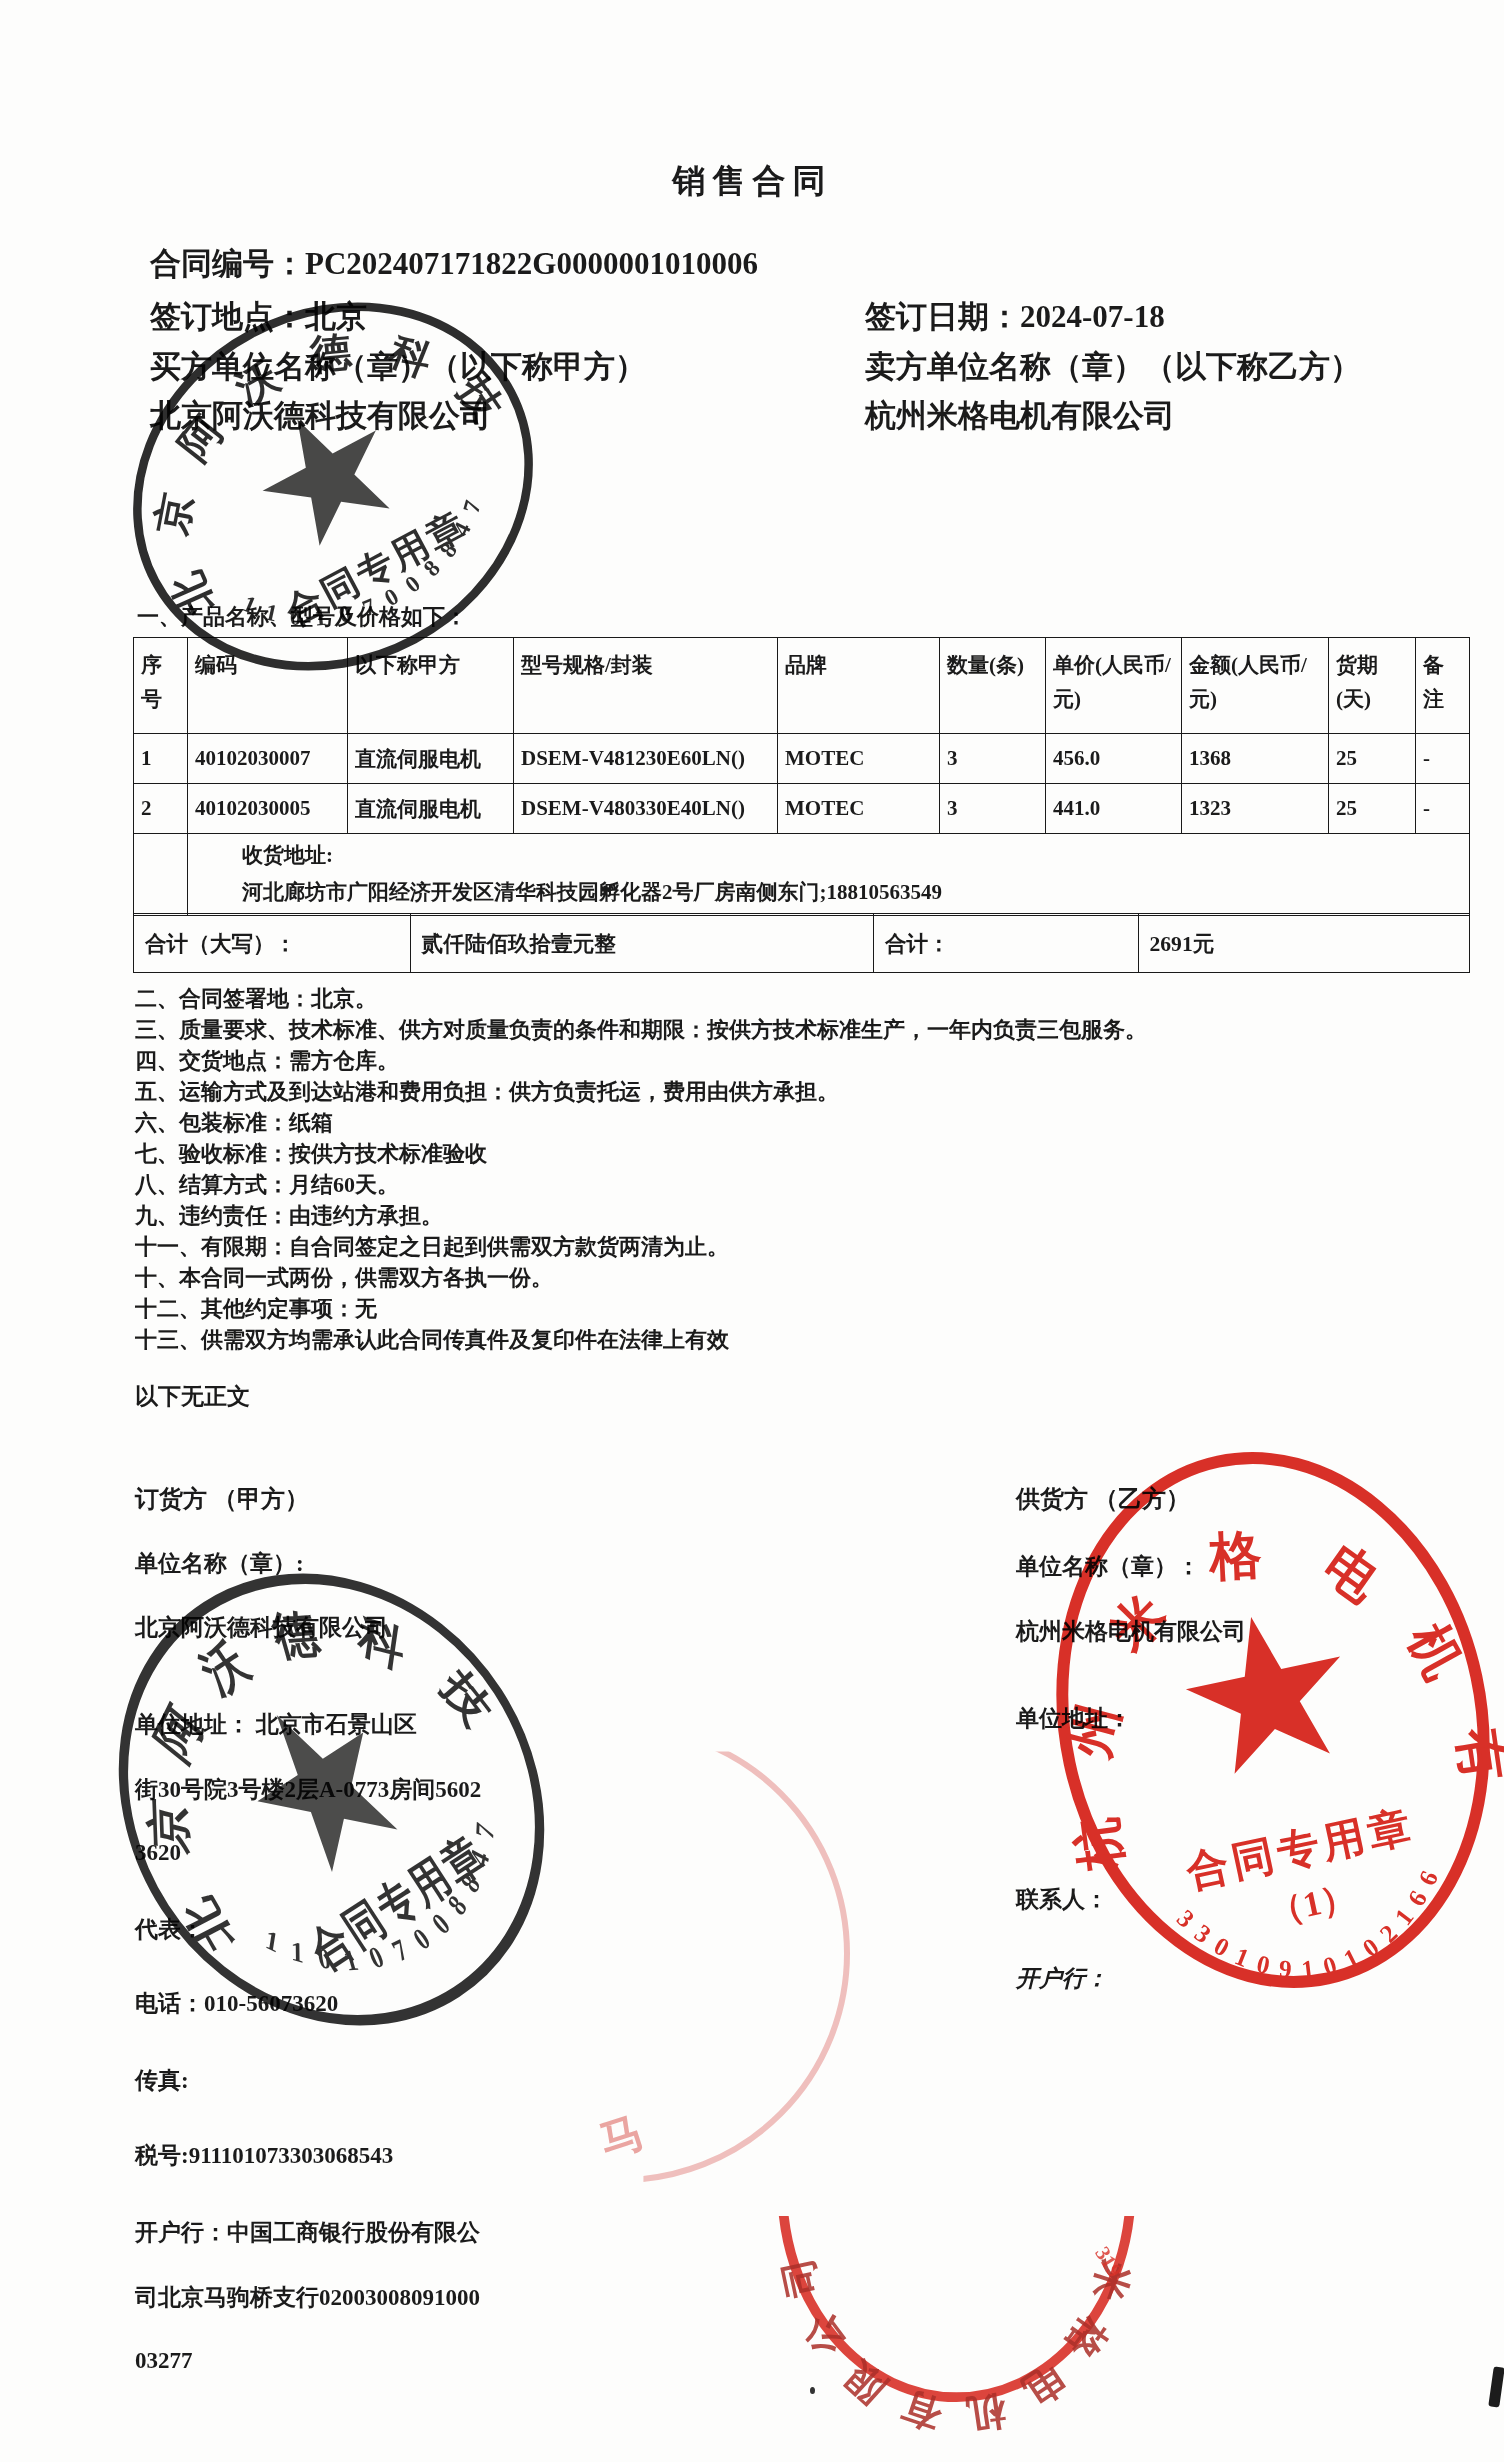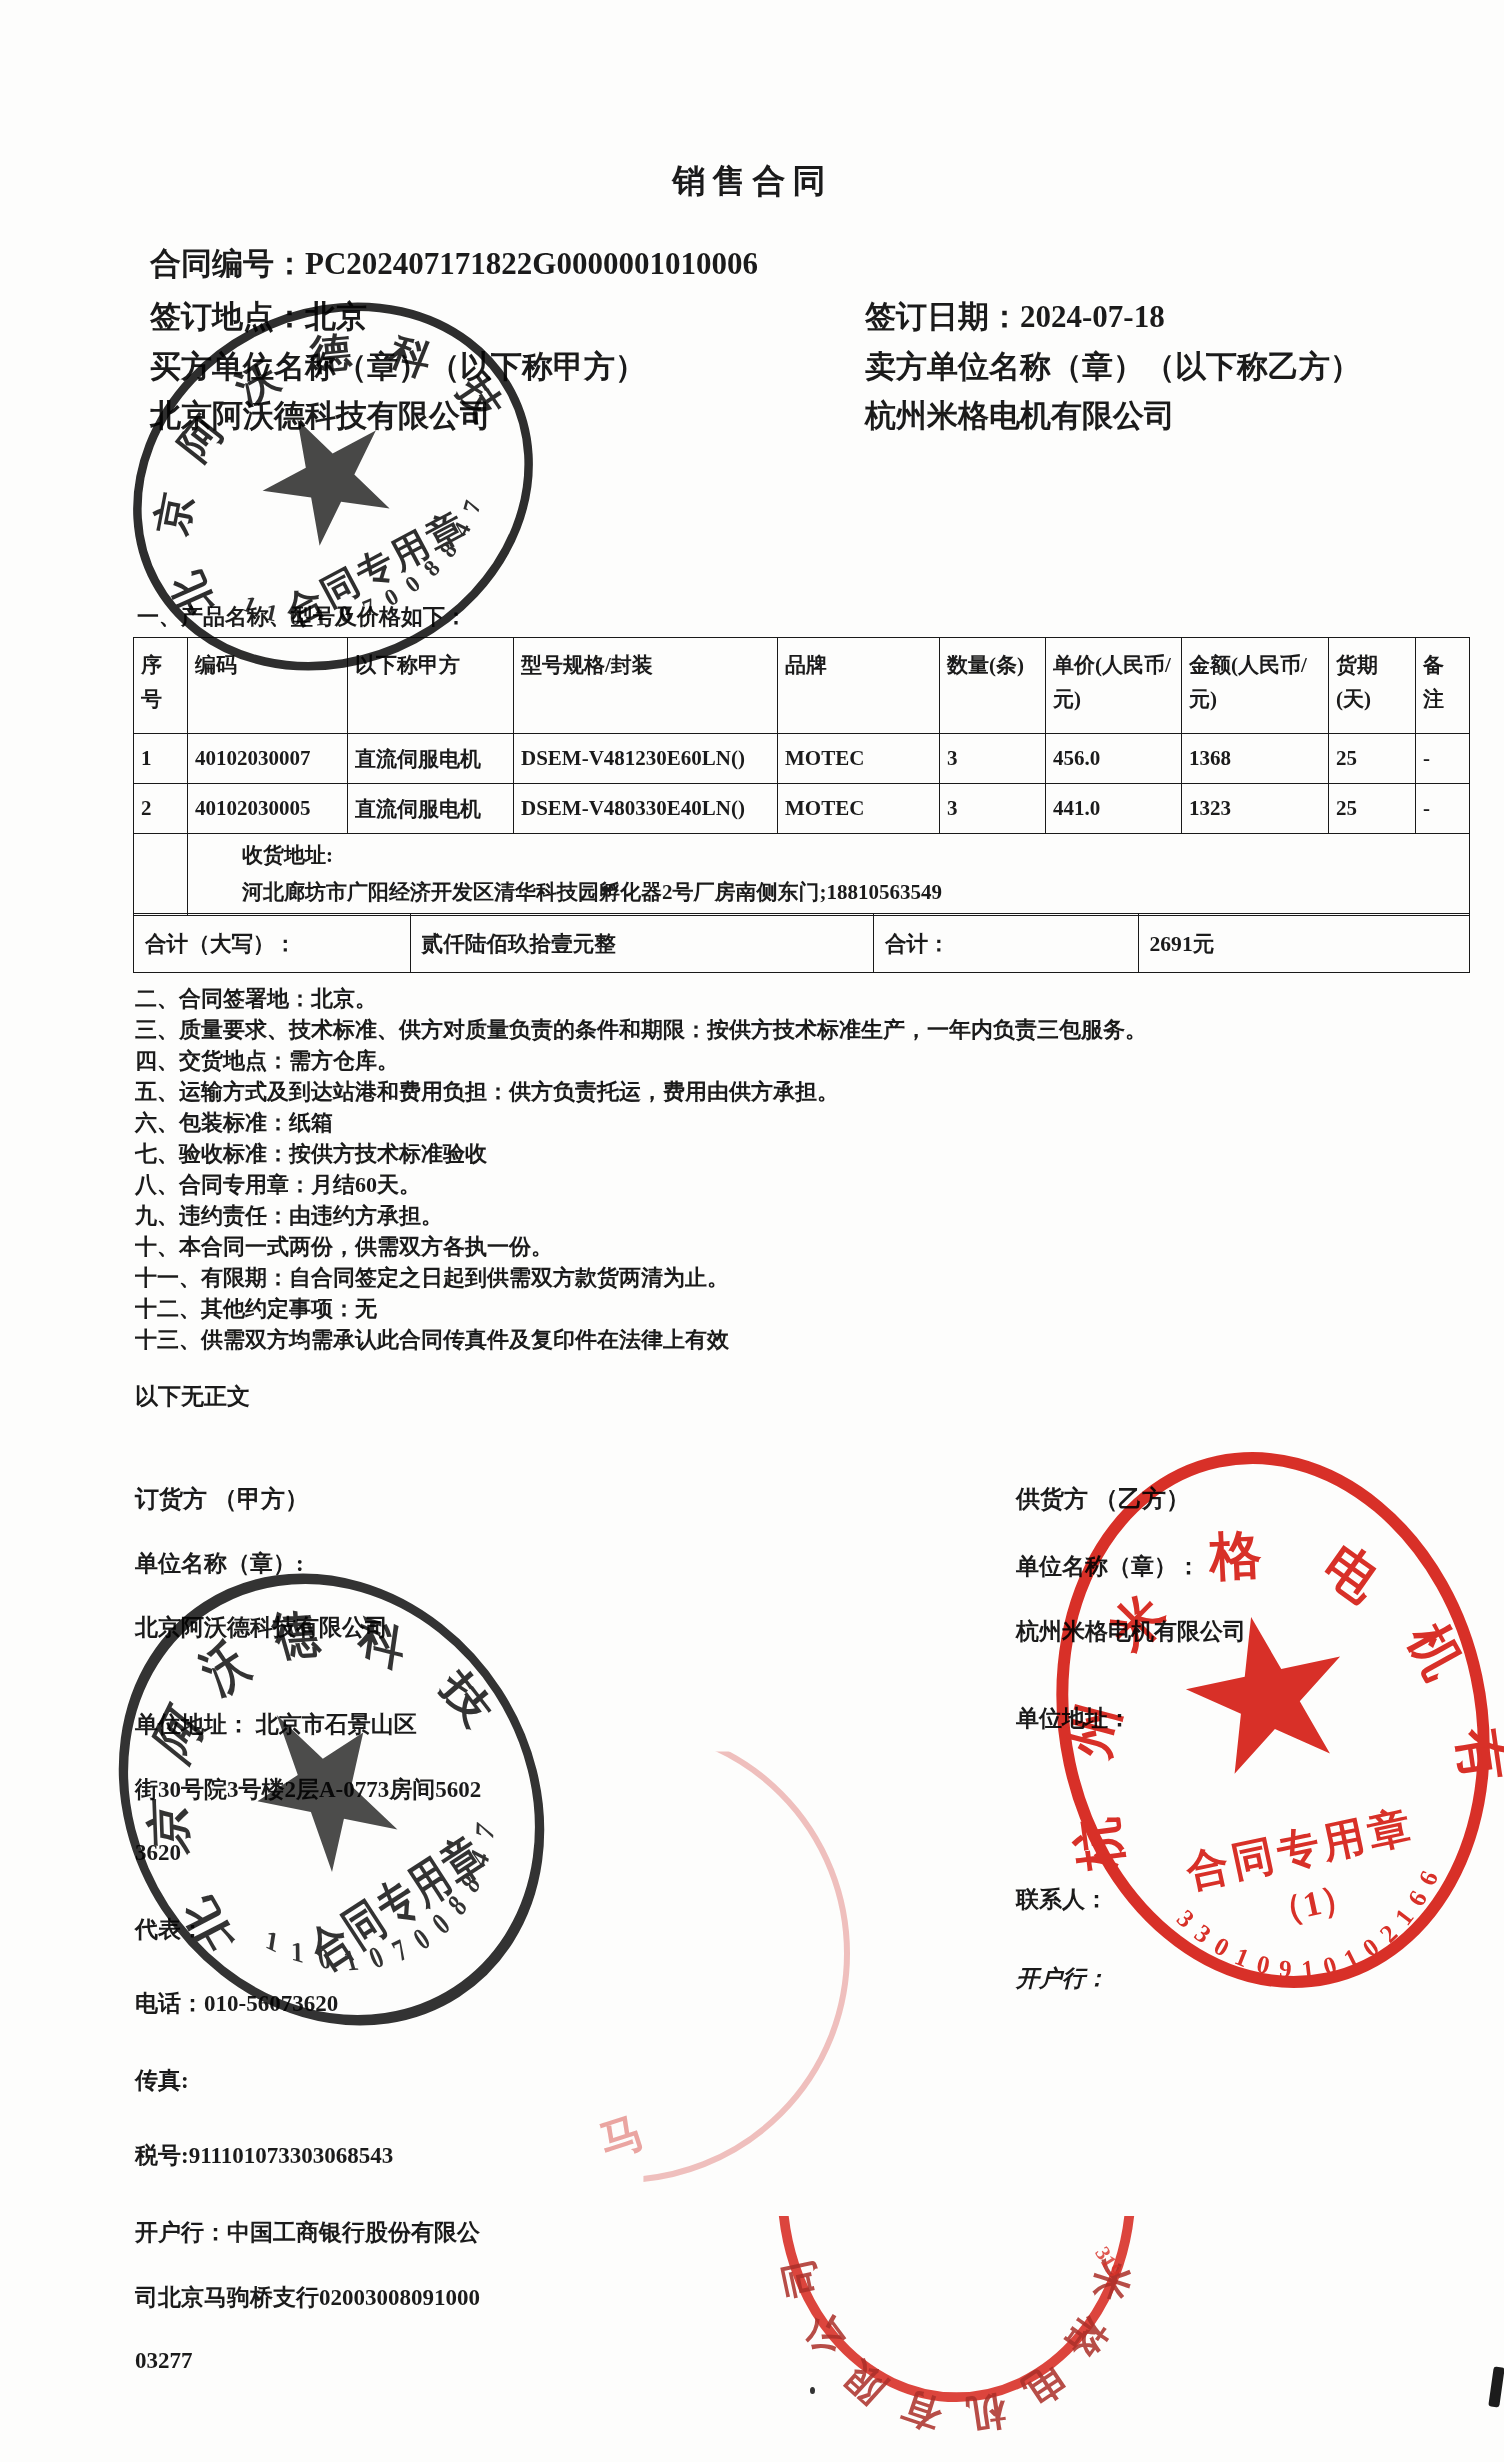--- a/index.html
+++ b/index.html
@@ -118,24 +118,24 @@
     <div class="c" style="width:332px;">2691元</div>
   </div>
 
   <div class="terms">
     <div>二、合同签署地：北京。</div>
     <div>三、质量要求、技术标准、供方对质量负责的条件和期限：按供方技术标准生产，一年内负责三包服务。</div>
     <div>四、交货地点：需方仓库。</div>
     <div>五、运输方式及到达站港和费用负担：供方负责托运，费用由供方承担。</div>
     <div>六、包装标准：纸箱</div>
     <div>七、验收标准：按供方技术标准验收</div>
-    <div>八、合同专用章：月结60天。</div>
+    <div>八、结算方式：月结60天。</div>
     <div>九、违约责任：由违约方承担。</div>
+    <div>十一、有限期：自合同签定之日起到供需双方款货两清为止。</div>
     <div>十、本合同一式两份，供需双方各执一份。</div>
-    <div>十一、有限期：自合同签定之日起到供需双方款货两清为止。</div>
     <div>十二、其他约定事项：无</div>
     <div>十三、供需双方均需承认此合同传真件及复印件在法律上有效</div>
   </div>
 
   <div class="abs fld" style="left:135px;top:1381px;">以下无正文</div>
 
   <div class="abs sec-h" style="left:135px;top:1483px;">订货方 （甲方）</div>
   <div class="abs fld" style="left:135px;top:1548px;">单位名称（章）:</div>
   <div class="abs fld" style="left:135px;top:1612px;">北京阿沃德科技有限公司</div>
   <div class="abs fld" style="left:135px;top:1709px;">单位地址： 北京市石景山区</div>

